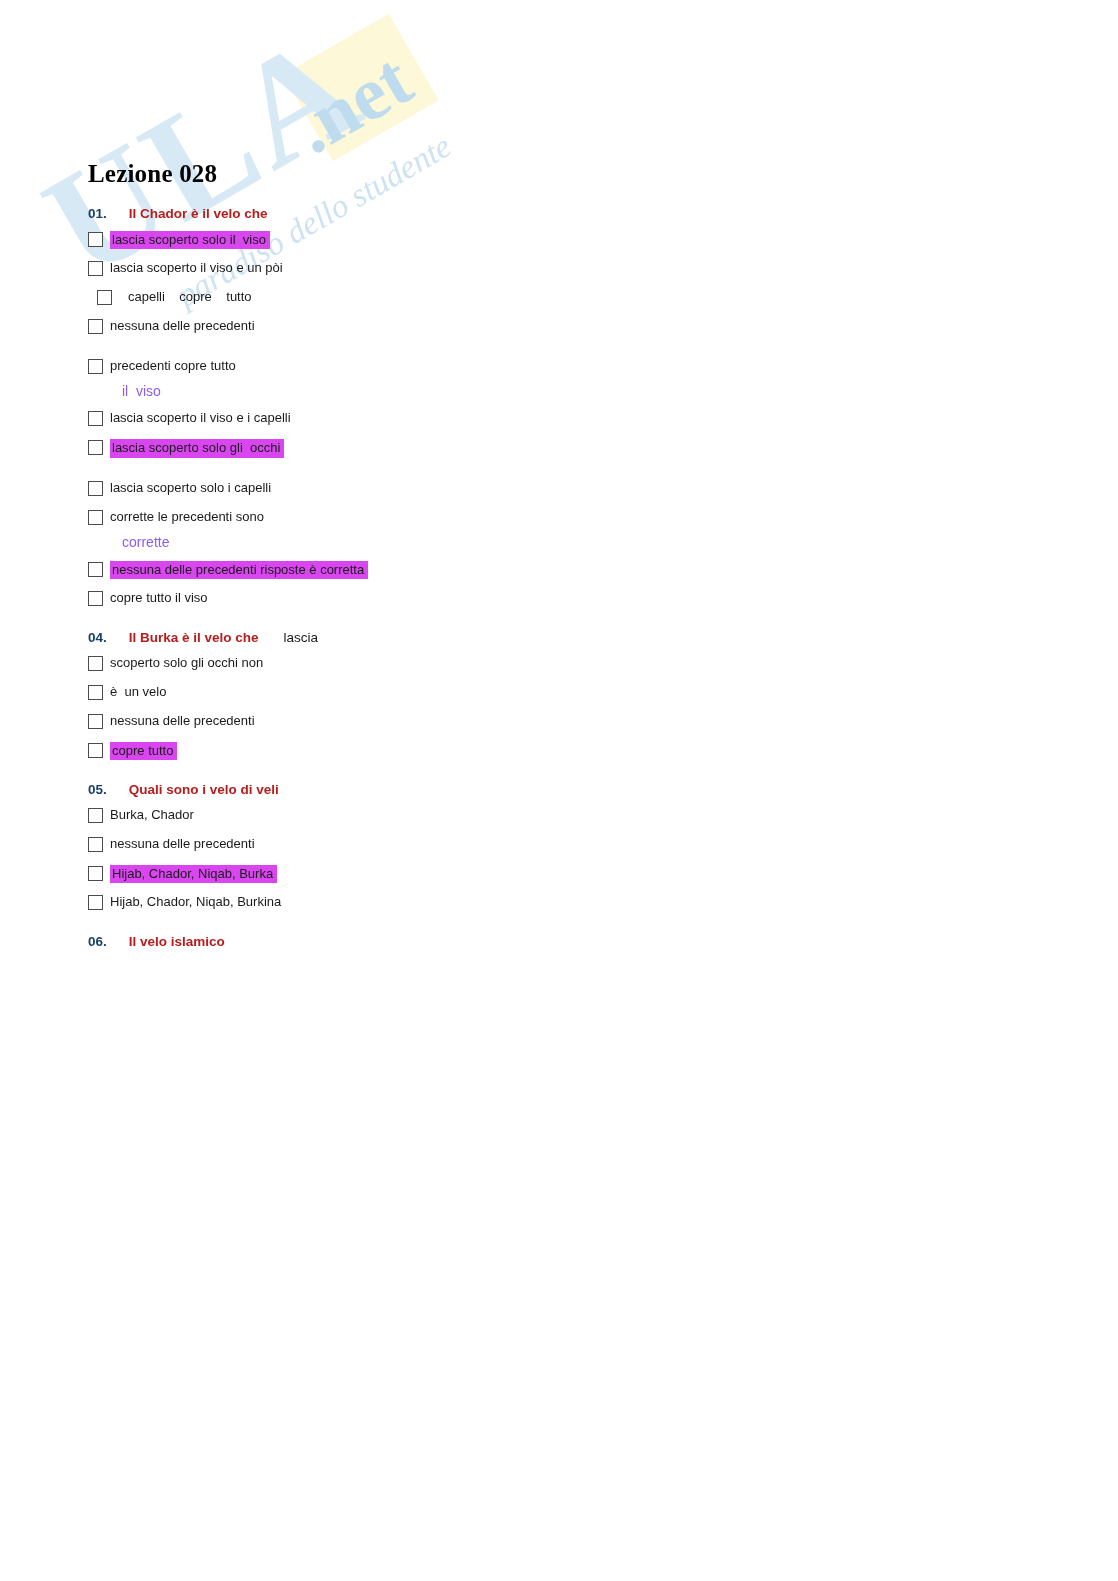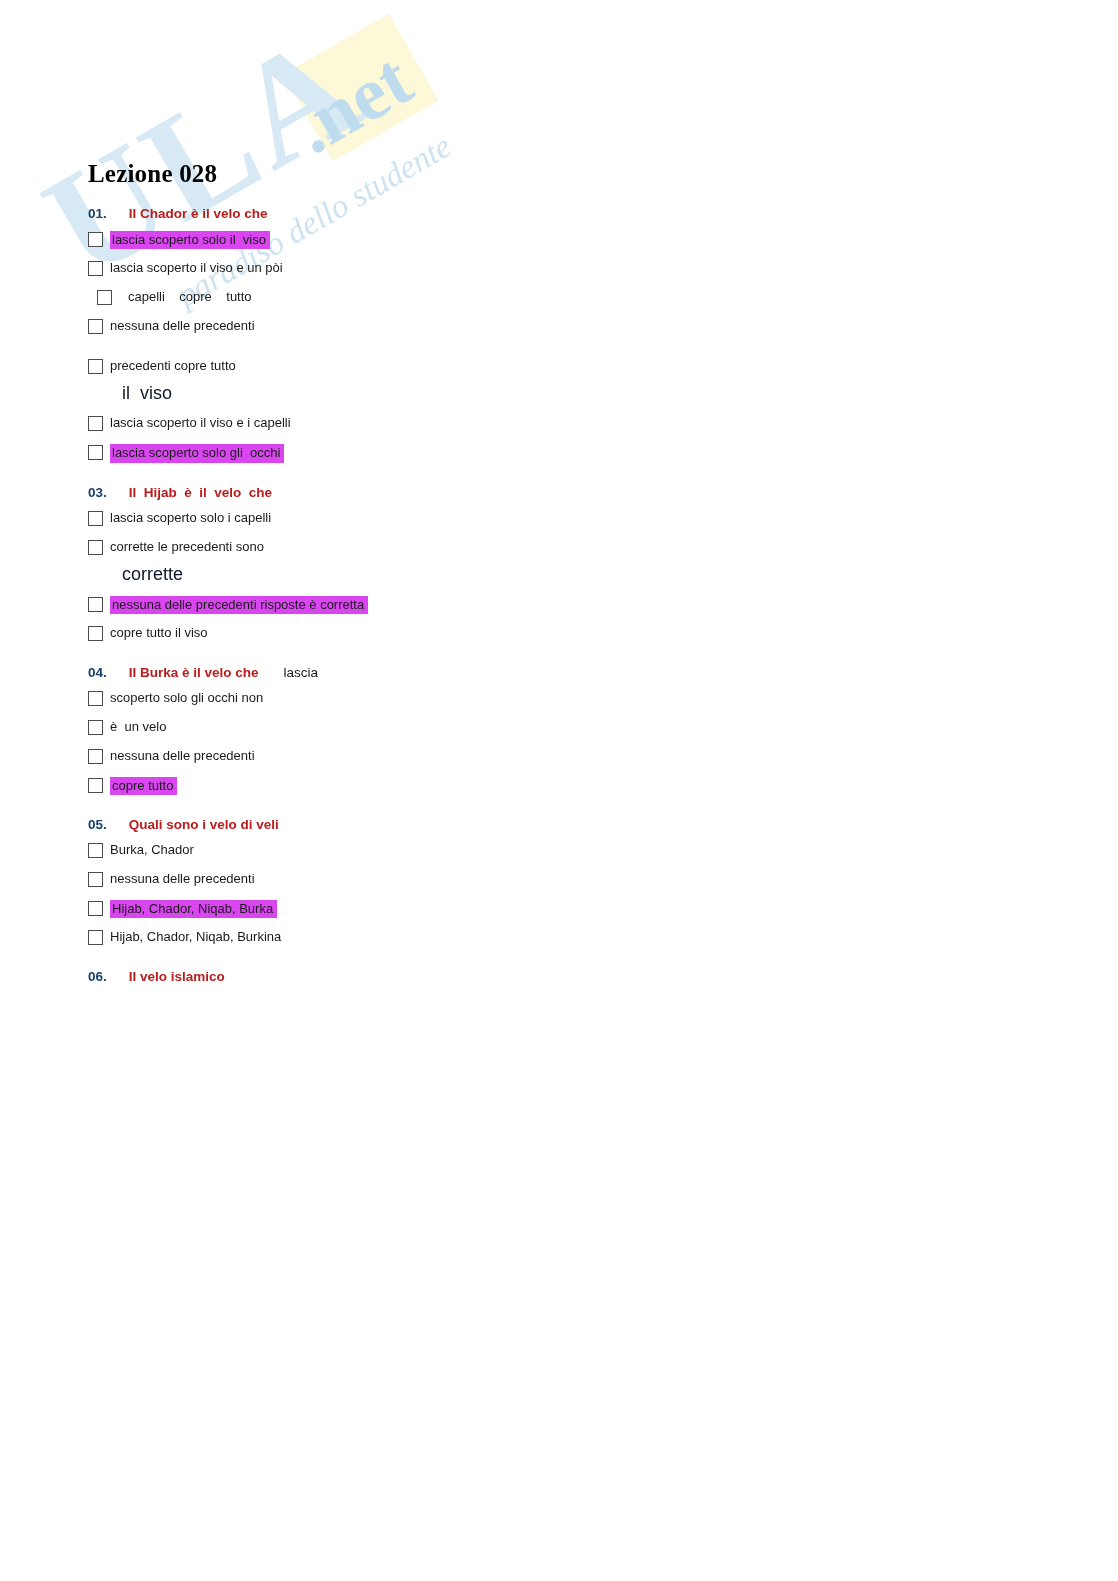--- a/index.html
+++ b/index.html
@@ -140,22 +140,22 @@
     color: #1a1a1a;
     line-height: 1.25;
     white-space: pre;
   }
   .opt-label.hl {
     background: #d946ef;
     padding: 1px 0 1px 2px;
   }
   .opt-cont {
     margin: -4px 0 11px 34px;
-    font-size: 18px;
-    color: #0f172a;
+    font-size: 14px;
+    color: #8b5cf6;
     white-space: pre;
   }
   .opt-indent {
     margin-left: 9px;
     gap: 9px;
   }
 </style>
 </head>
 <body>
 
@@ -205,24 +205,20 @@
         <span class="checkbox"></span>
         <span class="opt-label">lascia scoperto il viso e i capelli</span>
       </div>
       <div class="option">
         <span class="checkbox"></span>
         <span class="opt-label hl">lascia scoperto solo gli  occhi </span>
       </div>
     </div>
 
     <div class="question-block">
-      <div class="q-head">
-        <span class="q-num">03.</span>
-        <span class="q-text">Il  Hijab  è  il  velo  che</span>
-      </div>
       <div class="option">
         <span class="checkbox"></span>
         <span class="opt-label">lascia scoperto solo i capelli</span>
       </div>
       <div class="option">
         <span class="checkbox"></span>
         <span class="opt-label">corrette le precedenti sono</span>
       </div>
       <div class="opt-cont">corrette</div>
       <div class="option">

